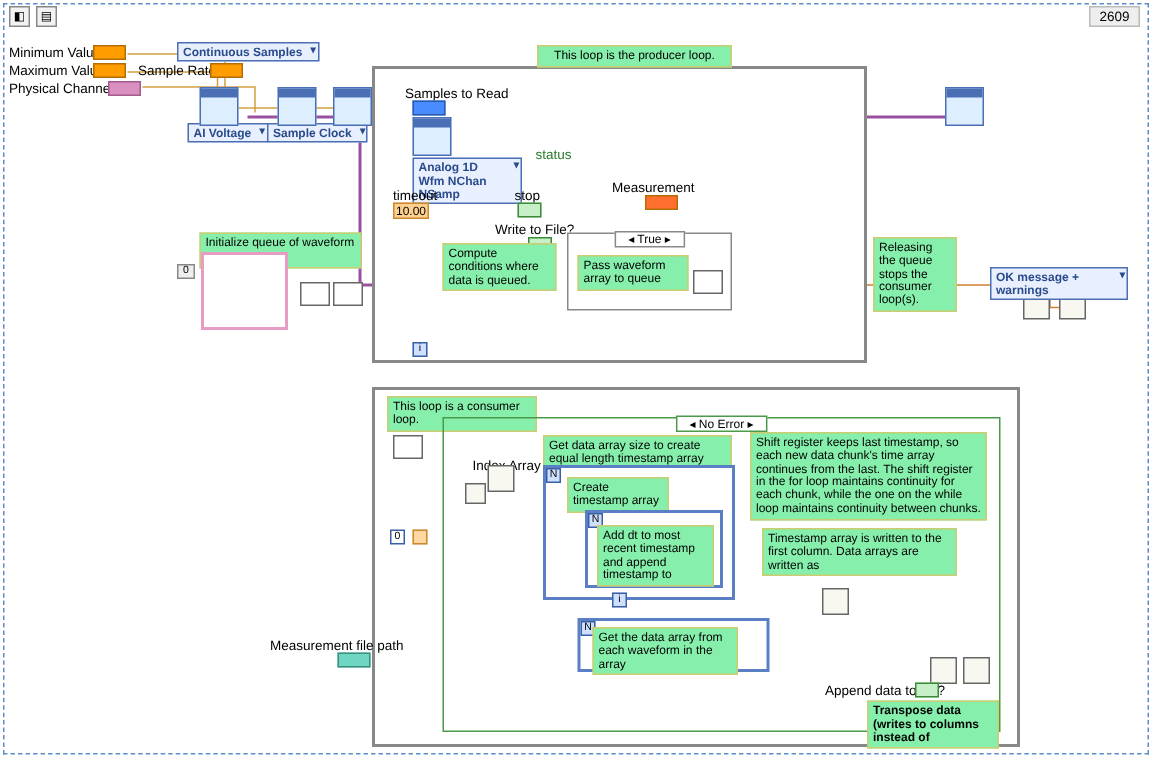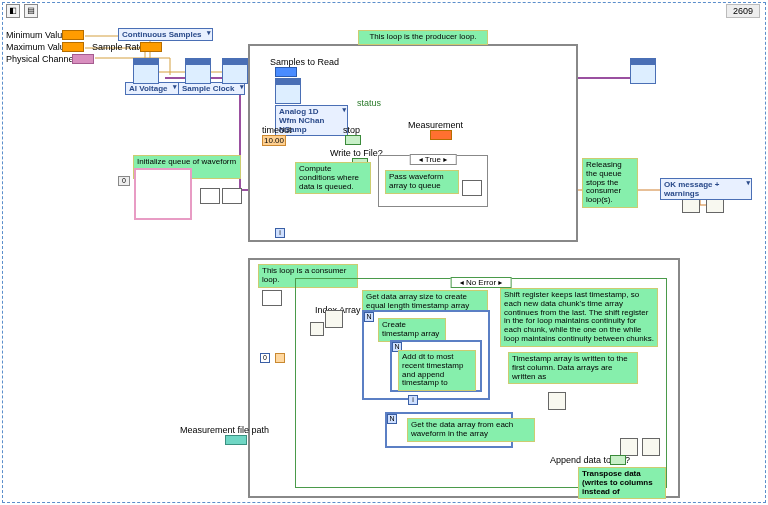--- a/index.html
+++ b/index.html
@@ -269,21 +269,21 @@
 <div class="blue-loop" style="left:390px; top:340px; width:92px; height:52px;"></div>
 <div style="position:absolute; left:392px; top:342px; width:10px; height:10px; border:1px solid #3a5fa5; background:#cfe0ff; font-size:7px; text-align:center;">N</div>
 <div class="yellow-note" style="left:398px; top:350px; width:78px;">Add dt to most recent timestamp and append timestamp to</div>
 <div style="position:absolute; left:408px; top:395px; width:10px; height:10px; border:1px solid #3a5fa5; background:#cfe0ff; font-size:7px; text-align:center;">i</div>
 
 <div class="yellow-note" style="left:500px; top:288px; width:158px;">Shift register keeps last timestamp, so each new data chunk's time array continues from the last. The shift register in the for loop maintains continuity for each chunk, while the one on the while loop maintains continuity between chunks.</div>
 <div class="yellow-note" style="left:508px; top:352px; width:130px;">Timestamp array is written to the first column. Data arrays are written as</div>
 
 <div class="blue-loop" style="left:385px; top:412px; width:128px; height:36px;"></div>
 <div style="position:absolute; left:387px; top:414px; width:10px; height:10px; border:1px solid #3a5fa5; background:#cfe0ff; font-size:7px; text-align:center;">N</div>
-<div class="yellow-note" style="left:395px; top:418px; width:128px;margin-left:12px;">Get the data array from each waveform in the array</div>
+<div class="yellow-note" style="left:395px; top:418px; width:97px;">Get the data array from each waveform in the array</div>
 
 <div class="small-vi" style="left:548px; top:392px;"></div>
 <div class="small-vi" style="left:620px; top:438px;"></div>
 <div class="small-vi" style="left:642px; top:438px;"></div>
 
 <div class="lbl" style="left:550px; top:455px;">Append data to file?</div>
 <div class="tiny-ind" style="left:610px; top:455px;"></div>
 <div class="yellow-note" style="left:578px; top:467px; width:88px;font-weight:bold;">Transpose data (writes to columns instead of</div>
 
 <div style="position:absolute; left:260px; top:353px; width:10px; height:10px; border:1px solid #3a5fa5; background:#fff; font-size:7px; text-align:center;">0</div>

